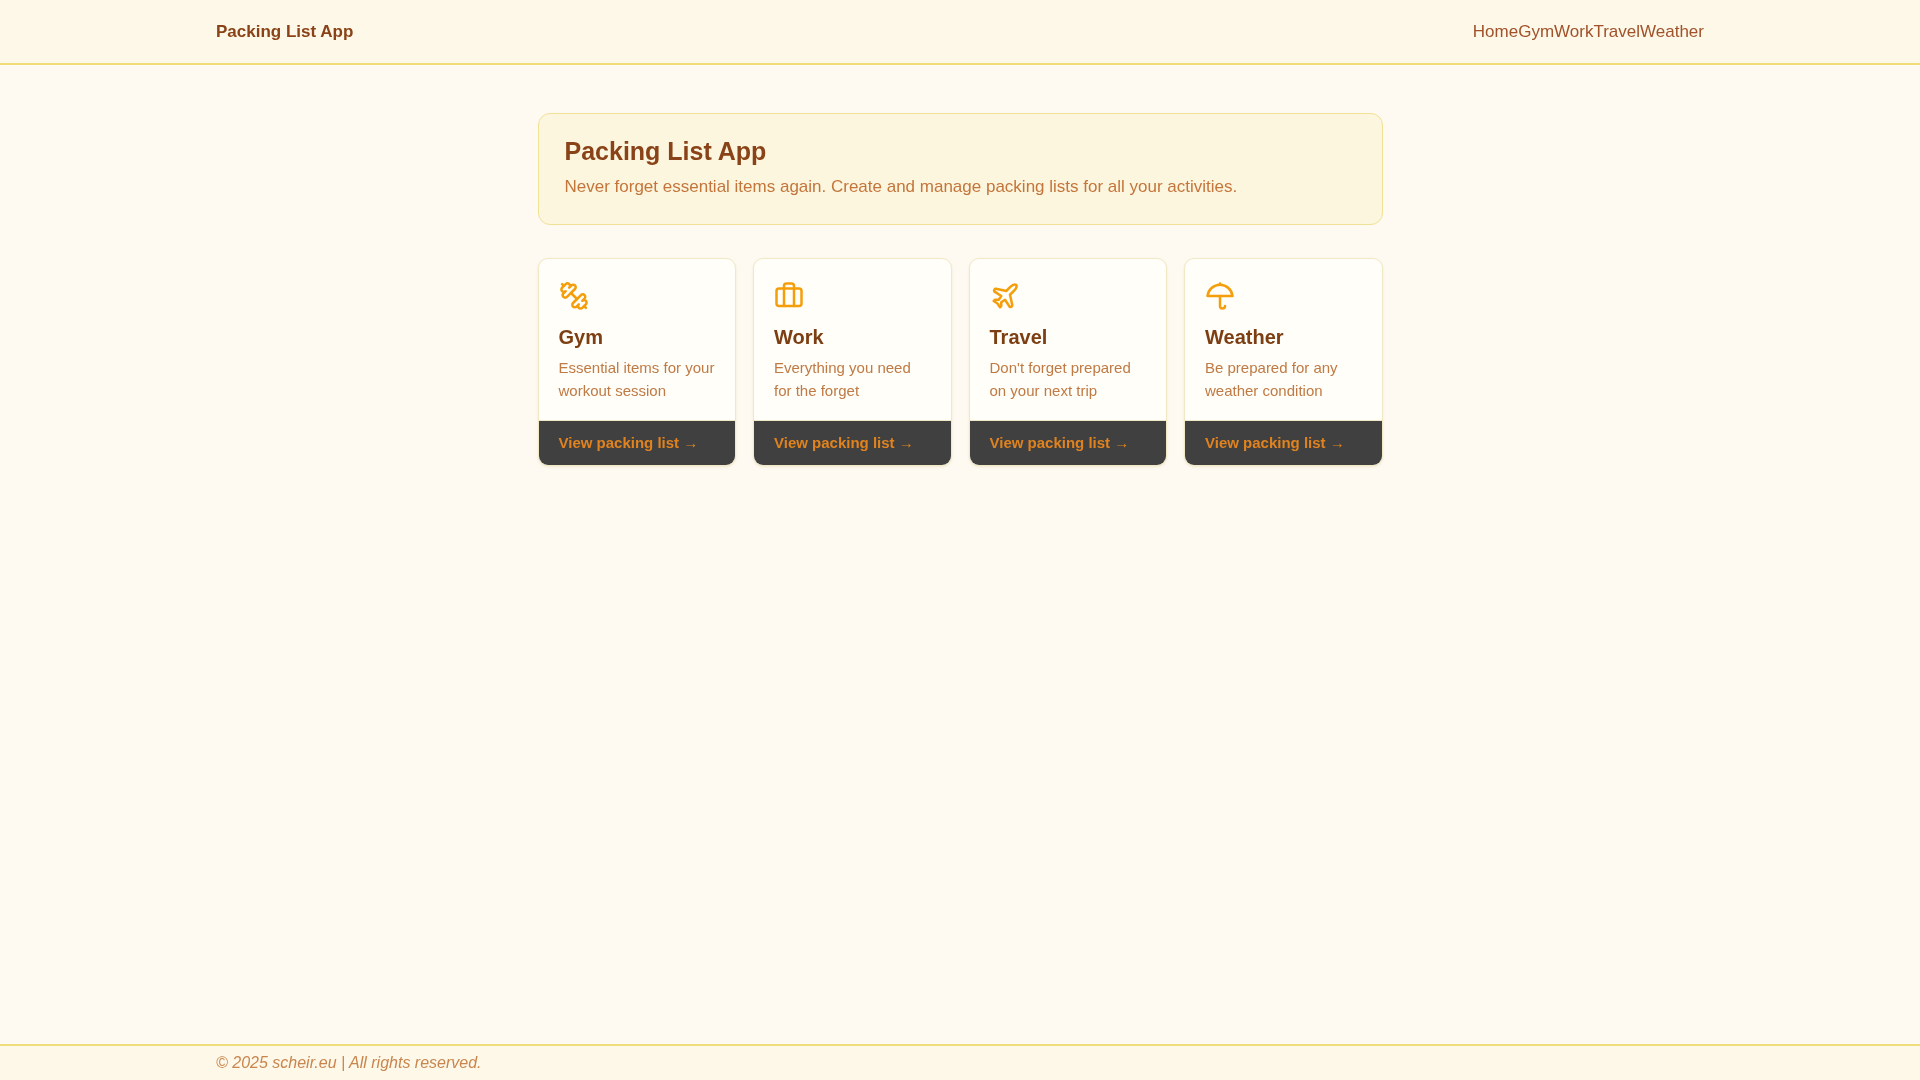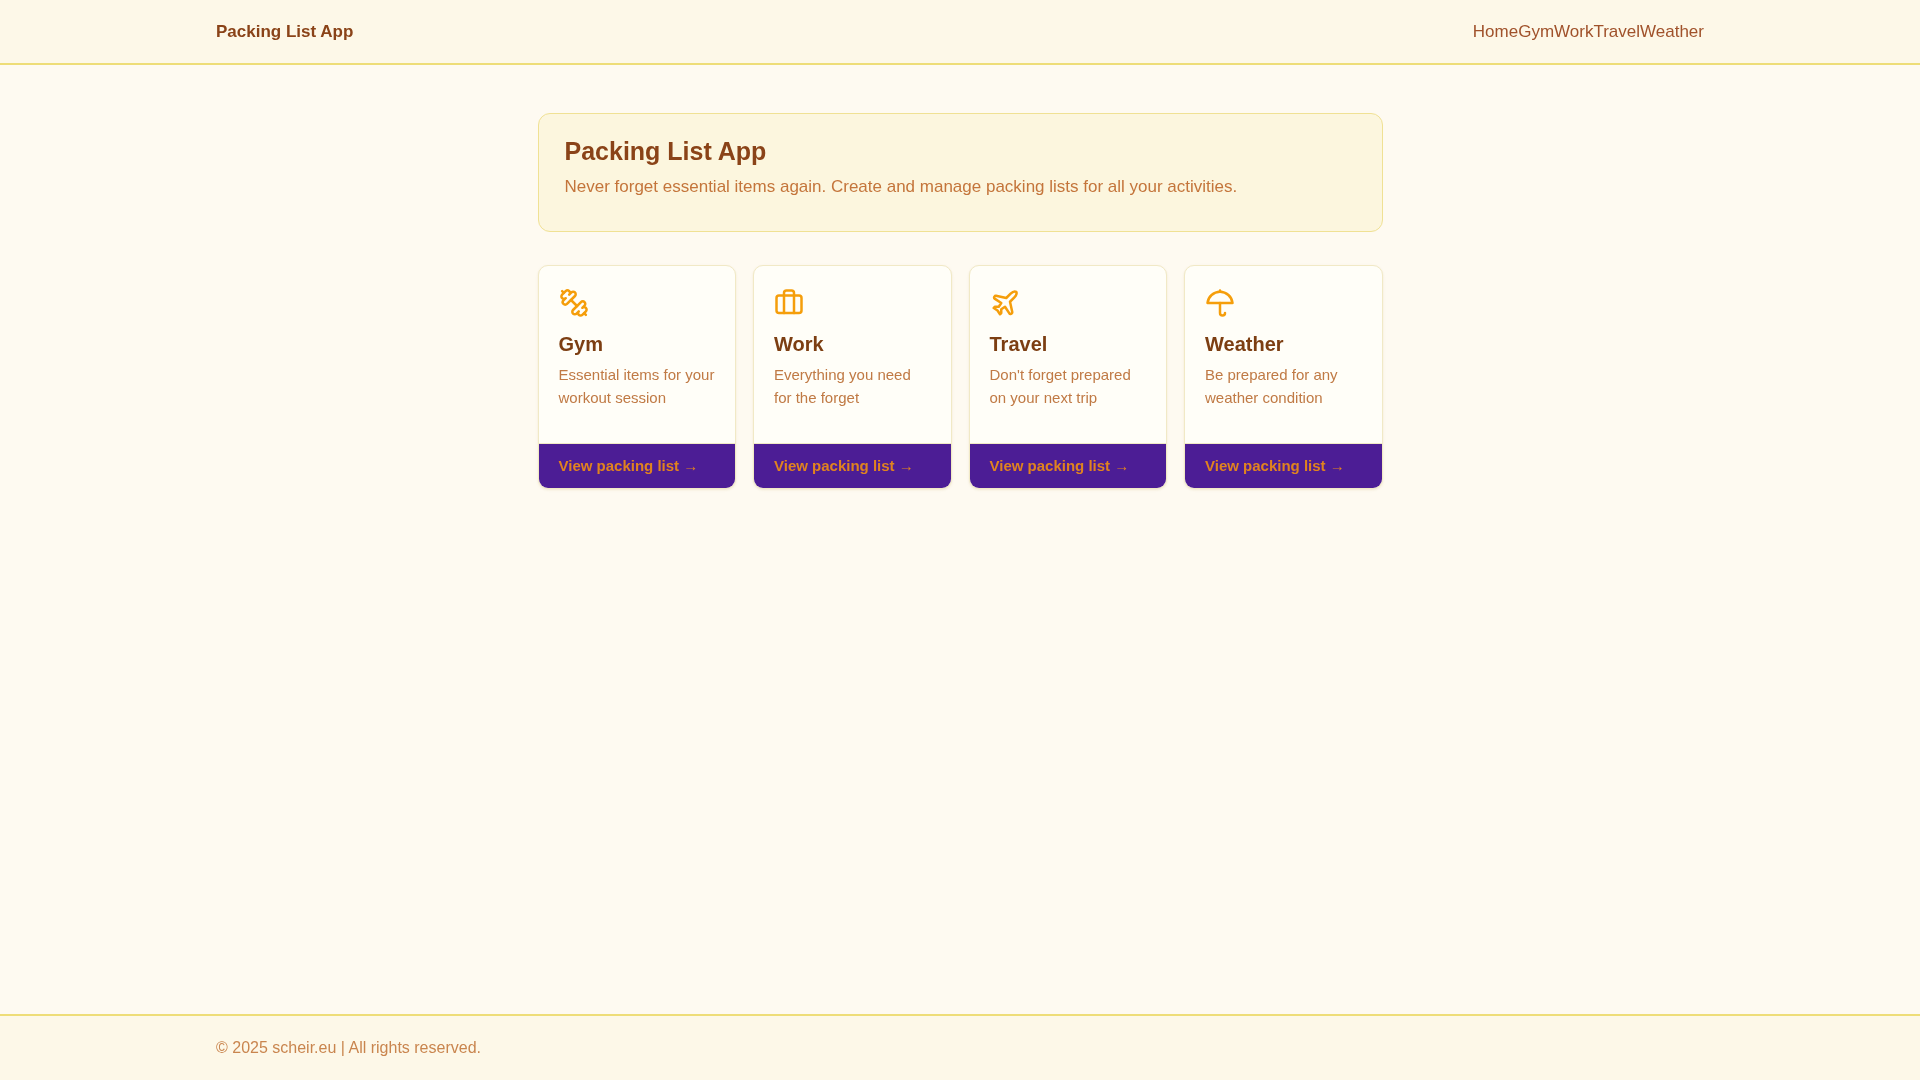--- a/index.html
+++ b/index.html
@@ -48,21 +48,21 @@
     border-radius: 12px;
     padding: 23px 26px 27px;
   }
   .hero h1 {
     margin: 0;
     font-size: 25px;
     font-weight: bold;
     color: #8a4318;
   }
   .hero p {
-    margin: 11px 0 7px;
+    margin: 11px 0 0;
     font-size: 17px;
     color: #c4753b;
   }
 
   .cards {
     margin-top: 33px;
     display: grid;
     grid-template-columns: repeat(4, 1fr);
     gap: 17px;
   }
@@ -78,49 +78,50 @@
   .card-body { padding: 22px 20px 18px; flex: 1; }
   .icon { display: block; color: #f59e0b; }
   .icon svg { display: block; }
   .card h2 {
     margin: 15px 0 0;
     font-size: 20px;
     font-weight: bold;
     color: #7c3e12;
   }
   .card p {
-    margin: 8px 0 16px;
+    margin: 8px 0 0;
     font-size: 15px;
     line-height: 1.5;
     color: #c07a45;
   }
   .card-footer {
     border-top: 1px solid #f1e9c6;
-    background: #4c1d95;
+    background: #404040;
     padding: 13px 20px;
   }
   .card-footer a {
     color: #e0831f;
     font-size: 15px;
     font-weight: bold;
     text-decoration: none;
     cursor: pointer;
   }
 
   
   .app-footer {
     background: #fdf8e8;
     border-top: 2px solid #eedd78;
   }
   .footer-inner {
     max-width: 1536px;
     margin: 0 auto;
-    padding: 23px 24px;
+    padding: 8px 24px;
     font-size: 16px;
     color: #c9854e;
+    font-style: italic;
   }
 </style>
 </head>
 <body>
 
 <header class="app-header">
   <div class="header-inner">
     <div class="brand">Packing List App</div>
     <nav class="main-nav">
       <a>Home</a>

